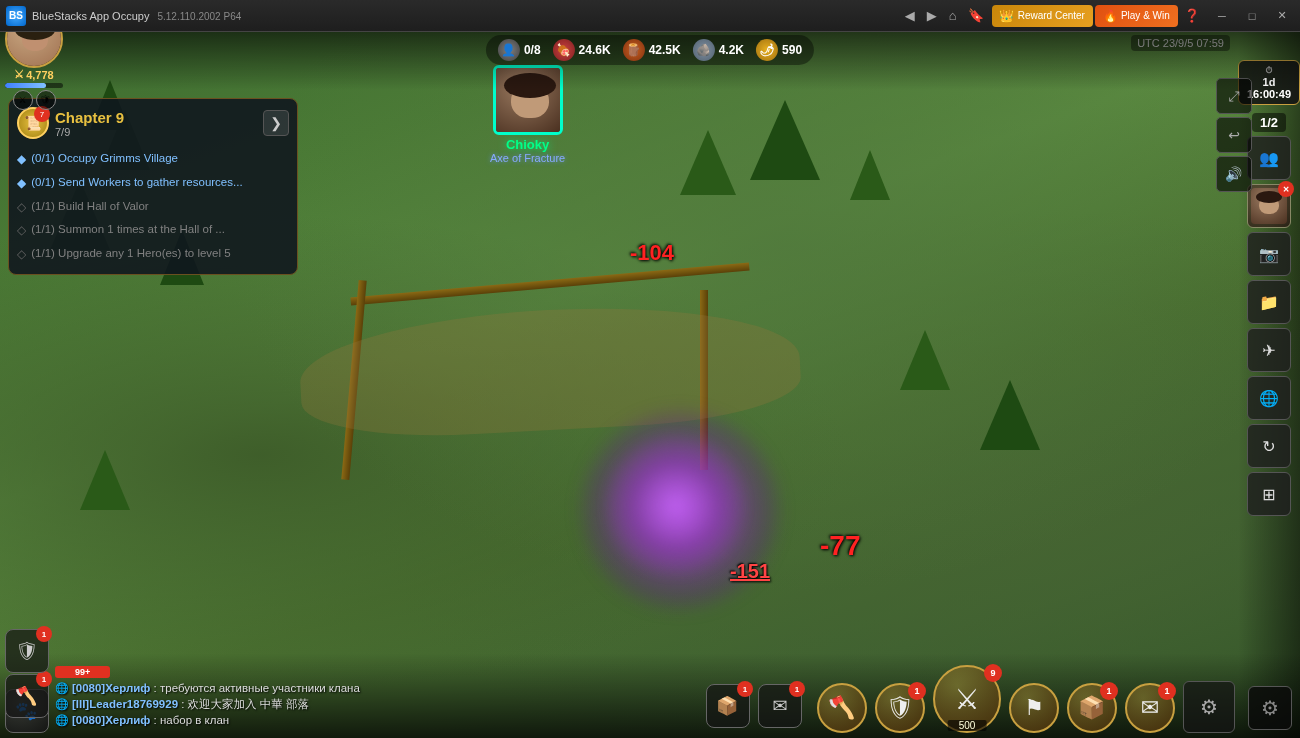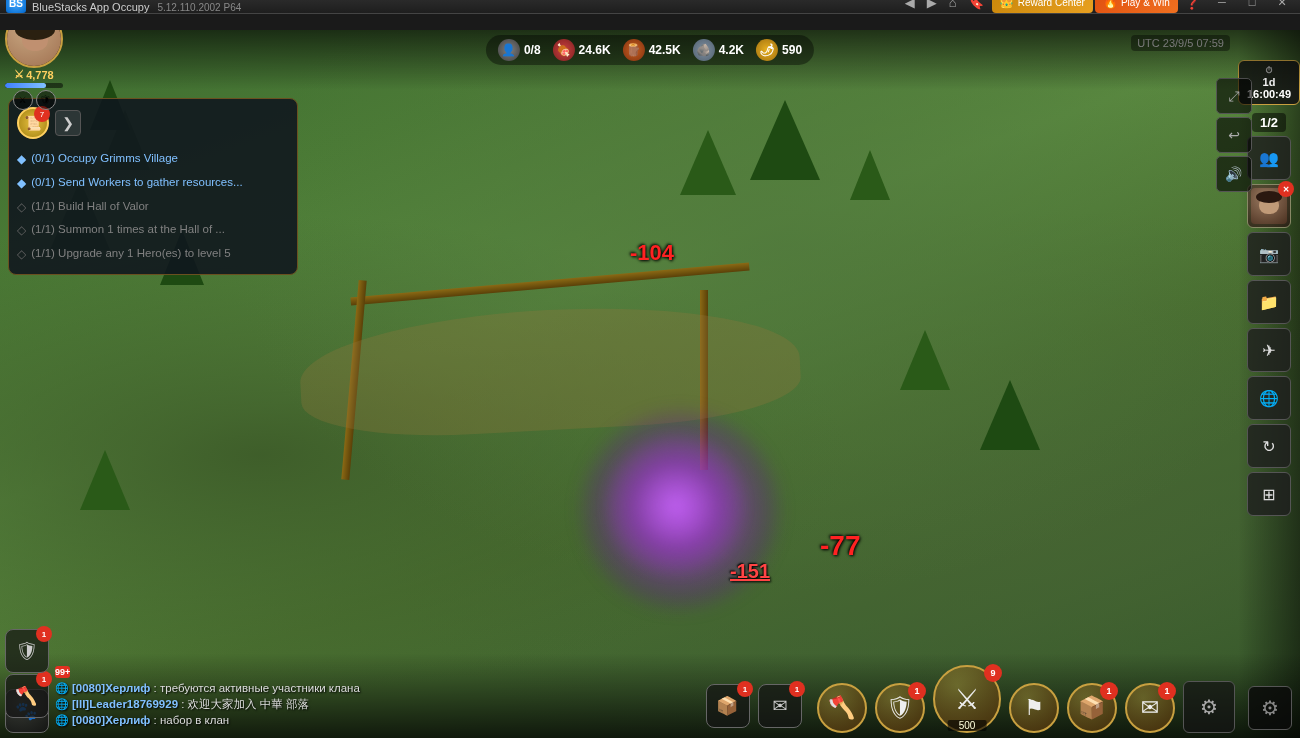--- a/index.html
+++ b/index.html
@@ -8,24 +8,24 @@
       height: 738px;
       overflow: hidden;
       font-family: 'Segoe UI', Arial, sans-serif;
       background: #1a1a1a;
       position: relative;
     }
 
     
     #title-bar {
       width: 1300px;
-      height: 14px;
+      height: 32px;
       background: linear-gradient(to bottom, #2a2a2a, #1e1e1e);
       display: flex;
-      align-items: flex-end;
+      align-items: center;
       position: absolute;
       top: 0; left: 0;
       z-index: 100;
       border-bottom: 1px solid #444;
     }
     #title-bar .app-icon {
       width: 20px; height: 20px;
       margin: 0 6px;
       background: radial-gradient(circle, #4af, #06c);
       border-radius: 3px;
@@ -433,21 +433,21 @@
       position: absolute;
       bottom: 10px; left: 55px;
       width: 520px;
       z-index: 45;
     }
     .chat-badge {
       display: inline-block;
       background: #e03020;
       color: #fff;
       font-size: 9px;
-      padding: 1px 0;
+      padding: 1px 20px;
       border-radius: 3px;
       font-weight: bold;
       margin-right: 3px;
     }
     .chat-line {
       font-size: 11.5px;
       color: #ddd;
       padding: 1px 0;
       text-shadow: 1px 1px 2px #000;
     }
@@ -594,20 +594,32 @@
 
   <div style="position:absolute; top:280px; left:300px; width:500px; height:120px; background:rgba(150,120,60,0.3); border-radius:60% 60% 40% 40%; transform:rotate(-3deg);"></div>
 
   <div id="combat-effect"></div>
   <div style="position:absolute; top:400px; left:600px; width:150px; height:150px; background:radial-gradient(circle, rgba(200,100,255,0.7) 0%, rgba(150,50,200,0.4) 40%, transparent 70%); filter:blur(5px);"></div>
 
   <div class="damage-number" style="top:210px; left:590px;">-104</div>
   <div class="damage-number" style="top:500px; left:780px; font-size:28px;">-77</div>
   <div class="damage-small" style="top:530px; left:730px; font-size:20px;">-151</div>
 
+  <div id="char-portrait">
+    <div class="portrait-frame">
+      <div style="width:100%;height:100%;background:radial-gradient(circle at 40% 30%,#9a7a60,#4a3020);position:relative;">
+        <div style="position:absolute;top:15px;left:15px;width:38px;height:35px;background:#c09a78;border-radius:50% 50% 45% 45%;"></div>
+        <div style="position:absolute;top:5px;left:8px;width:52px;height:25px;background:#2a1810;border-radius:50%;"></div>
+        <div style="position:absolute;top:22px;left:20px;width:8px;height:6px;background:#2a1810;border-radius:50%;"></div>
+        <div style="position:absolute;top:22px;left:40px;width:8px;height:6px;background:#2a1810;border-radius:50%;"></div>
+      </div>
+    </div>
+    <div class="char-name">Chioky</div>
+    <div class="char-skill">Axe of Fracture</div>
+  </div>
 
   <div id="top-hud">
 
     <div id="player-avatar-area" style="position:relative;">
       <div class="avatar-circle">
         <div class="avatar-face"></div>
       </div>
 
       <div class="power-display">
         <span>⚔</span>
@@ -651,20 +663,24 @@
     </div>
   </div>
 
   <div id="utc-time">UTC 23/9/5 07:59</div>
 
   <div id="quest-panel">
     <div class="quest-header">
       <div class="quest-icon" style="position:relative;">
         📜
         <div class="badge">7</div>
+      </div>
+      <div class="quest-title-area">
+        <div class="quest-chapter">Chapter 9</div>
+        <div class="quest-progress">7/9</div>
       </div>
       <button class="quest-nav">❯</button>
     </div>
 
     <div class="quest-item active">
       <span class="quest-bullet">◆</span>
       <span>(0/1) Occupy Grimms Village</span>
     </div>
     <div class="quest-item active">
       <span class="quest-bullet">◆</span>

